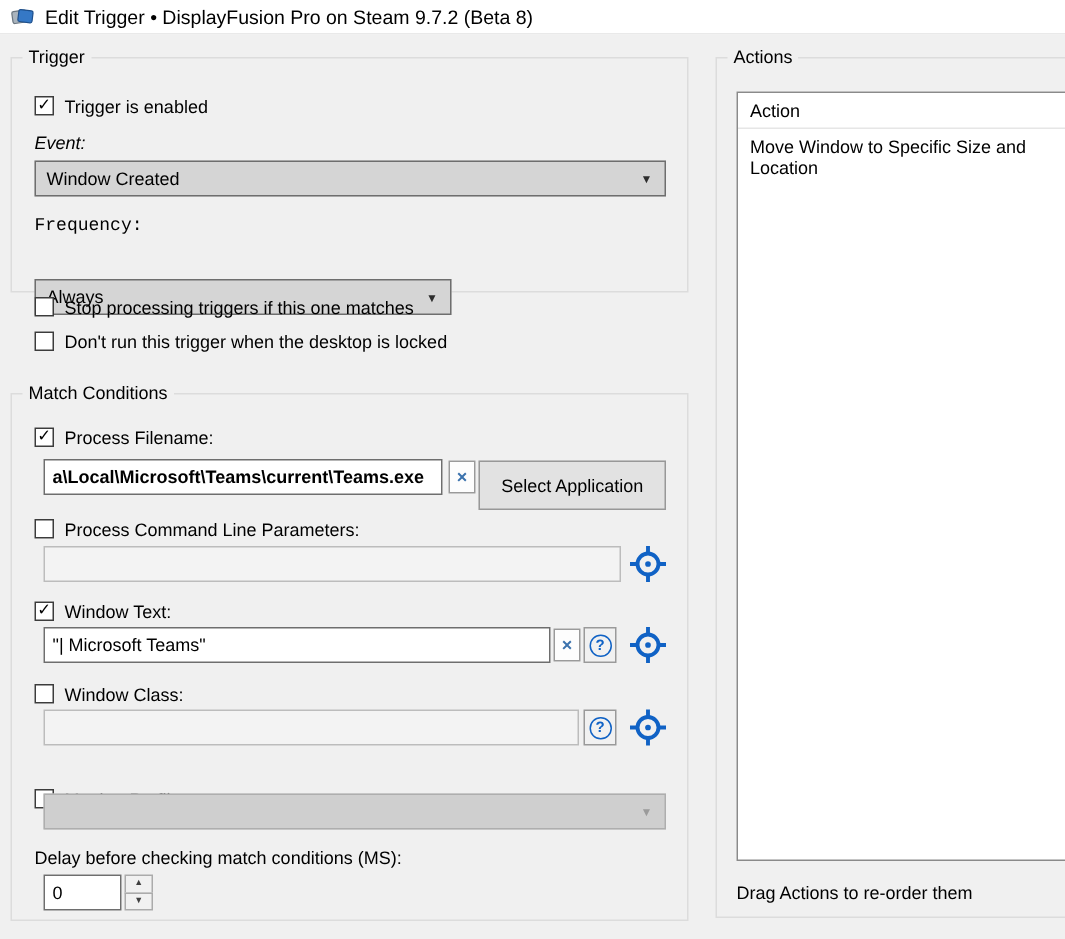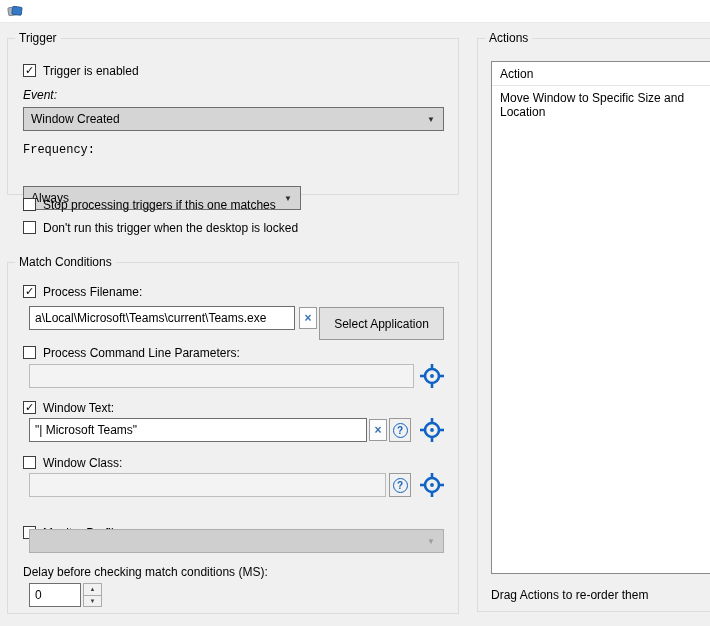--- a/index.html
+++ b/index.html
@@ -73,20 +73,21 @@
   .crosshair { display:block; }
 </style>
 </head>
 <body>
 
 <div class="titlebar">
   <svg class="app-icon" viewBox="0 0 16 16">
     <rect x="1.2" y="4.2" width="9.5" height="8" rx="1.2" fill="#aab4bd" stroke="#6b7680" stroke-width="0.8" transform="rotate(-8 6 8)"></rect>
     <rect x="5.2" y="3.8" width="9.5" height="8" rx="1.2" fill="#3578c6" stroke="#1d4f8c" stroke-width="0.8" transform="rotate(7 10 8)"></rect>
   </svg>
+  <span class="title">Edit Trigger • DisplayFusion Pro on Steam 9.7.2 (Beta 8)</span>
 </div>
 
 <div class="groupbox" id="group-trigger">
   <span class="gb-label">Trigger</span>
 
   <div class="abs cbrow" style="left:15px; top:24px;">
     <span class="checkbox">✓</span>
     <span>Trigger is enabled</span>
   </div>
 
@@ -113,21 +114,21 @@
   </div>
 </div>
 
 <div class="groupbox" id="group-match">
   <span class="gb-label">Match Conditions</span>
 
   <div class="abs cbrow" style="left:15px; top:21px;">
     <span class="checkbox">✓</span>
     <span>Process Filename:</span>
   </div>
-  <input class="abs txt" style="left: 21px; top: 43px; width: 266px;" value="a\Local\Microsoft\Teams\current\Teams.exe">
+  <input class="abs txt" style="left: 21px; top: 43px; width: 266px; font-weight: bold;" value="a\Local\Microsoft\Teams\current\Teams.exe">
   <div class="abs clear-btn" style="left:291px; top:44px;">×</div>
   <div class="abs push-btn" style="left:311px; top:44px; width:125px; height:33px;">Select Application</div>
 
   <div class="abs cbrow" style="left:15px; top:82px;">
     <span class="checkbox"></span>
     <span>Process Command Line Parameters:</span>
   </div>
   <input class="abs txt disabled" style="left: 21px; top: 101px; width: 385px;" disabled="" value="">
   <svg class="abs crosshair" style="left:411px; top:100px;" width="26" height="26" viewBox="0 0 26 26">
     <circle cx="13" cy="13" r="7" fill="none" stroke="#1062c5" stroke-width="2.6"></circle>

